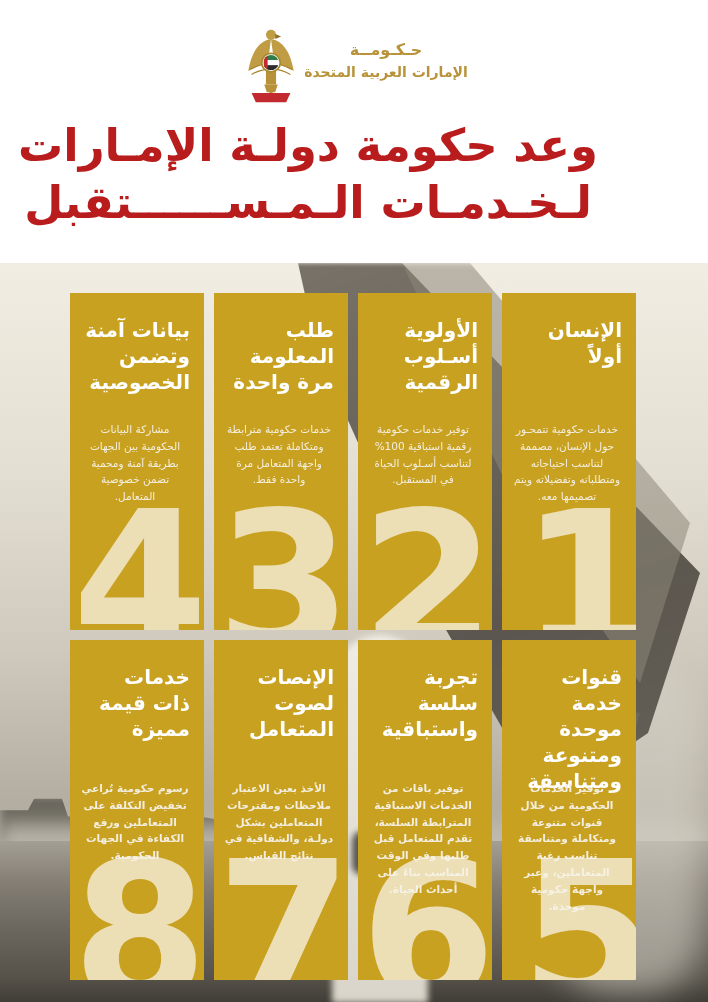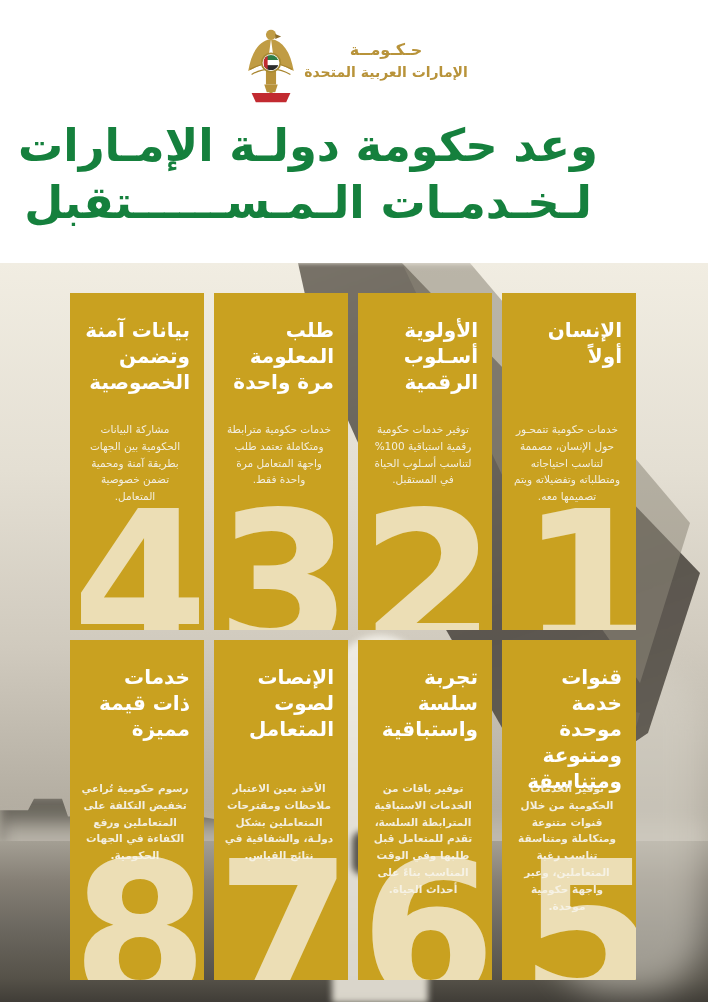--- a/index.html
+++ b/index.html
@@ -10,21 +10,21 @@
             overflow:hidden; isolation:isolate; }
 
   
   .header { position:absolute; top:0; left:0; width:708px; height:263px; background:#fff; z-index:3; }
   .emblem { position:absolute; left:244px; top:24px; width:54px; height:84px; }
   .logo-text { position:absolute; left:302px; top:40px; width:168px; direction:rtl;
                text-align:center; color:#b8933a; font-weight:bold; }
   .logo-line1 { font-size:16px; letter-spacing:1px; }
   .logo-line2 { font-size:14px; margin-top:5px; white-space:nowrap; }
   .poster-title { position:absolute; left:0; top:118px; width:616px; direction:rtl;
-                  text-align:center; color:#15803d; font-weight:bold;
+                  text-align:center; color:#b91c1c; font-weight:bold;
                   font-size:45px; line-height:1.26; }
 
   
   .photo { position:absolute; left:0; top:263px; width:708px; height:739px; overflow:hidden; z-index:1; }
   .photo .sky { position:absolute; inset:0;
       background:linear-gradient(180deg,#f1ede2 0%,#e4dfd3 28%,#d0cabe 52%,#b5afa3 72%,#9a948a 100%); }
   .photo .shore-haze { position:absolute; left:0; right:0; top:560px; height:34px;
       background:#c2bdb2; filter:blur(9px); opacity:.85; }
   .photo .water { position:absolute; left:0; right:0; top:578px; bottom:0;
       background:linear-gradient(180deg,#a49f94 0%,#857f75 25%,#6b675f 55%,#565249 85%,#403d37 100%); }

